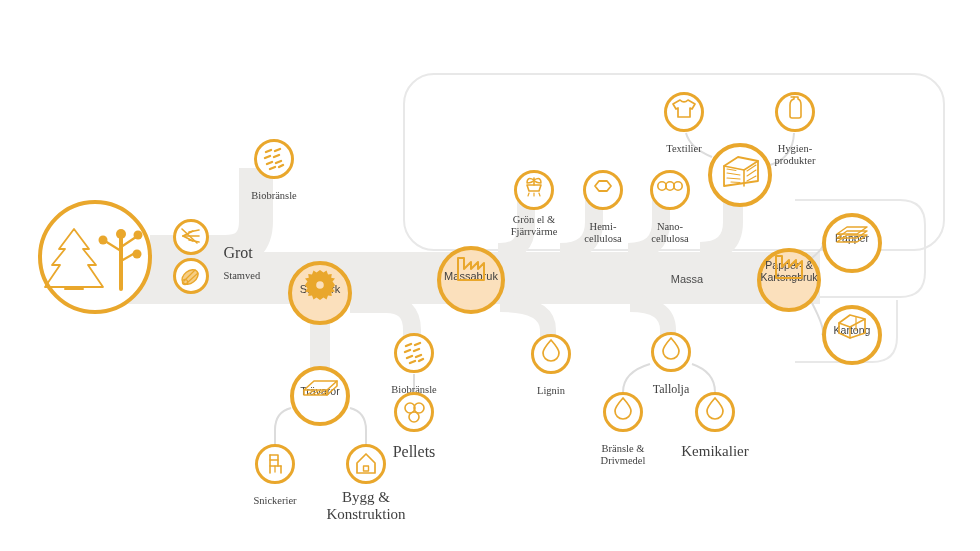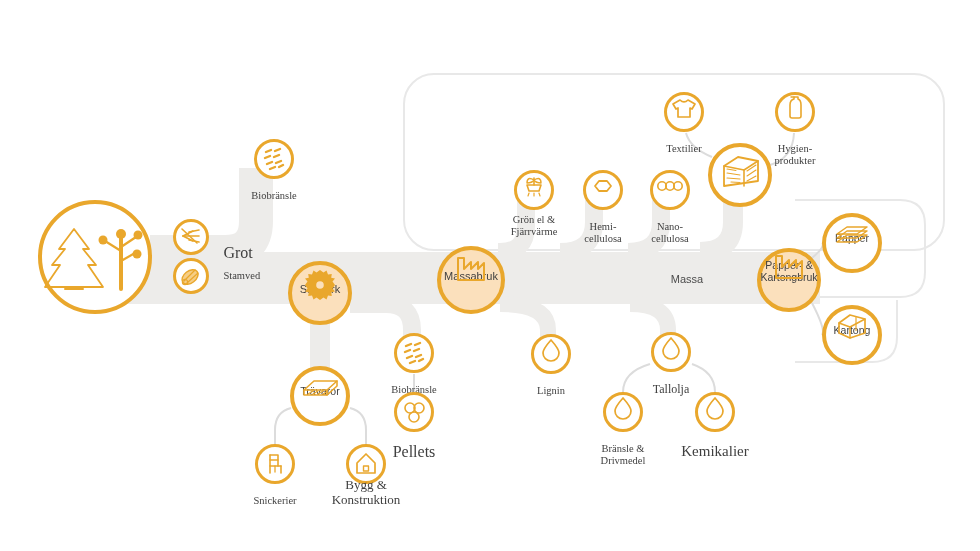--- a/index.html
+++ b/index.html
@@ -107,21 +107,21 @@
       <div class="node" style="left: 320px; top: 396px;">
         <div class="disc" style="width: 60px; height: 60px; border-width: 4px; border-color: rgb(233, 167, 44);"></div>
         <div class="label inside" style="font-size: 10.5px; color: rgb(63, 63, 63); top: 30.8px; transform: translate(-50%, -90%); width: 78px;">Trävaror</div>
       </div>
       <div class="node" style="left: 275px; top: 464px;">
         <div class="disc" style="width: 40px; height: 40px; border-width: 3.4px; border-color: rgb(233, 167, 44);"></div>
         <div class="label below" style="font-size: 10.5px; color: rgb(63, 63, 63); top: 50.8px; width: 110px;">Snickerier</div>
       </div>
       <div class="node" style="left: 366px; top: 464px;">
         <div class="disc" style="width: 40px; height: 40px; border-width: 3.4px; border-color: rgb(233, 167, 44);"></div>
-        <div class="label below" style="font-size: 13px; color: rgb(63, 63, 63); top: 34px; width: 110px;">Bygg &amp;
+        <div class="label below" style="font-size: 15px; color: rgb(63, 63, 63); top: 45px; width: 110px;">Bygg &amp;
 Konstruktion</div>
       </div>
       <div class="node" style="left: 414px; top: 353px;">
         <div class="disc" style="width: 40px; height: 40px; border-width: 3.4px; border-color: rgb(233, 167, 44);"></div>
         <div class="label below" style="font-size: 10.5px; color: rgb(63, 63, 63); top: 50.8px; width: 110px;">Biobränsle</div>
       </div>
       <div class="node" style="left: 414px; top: 412px;">
         <div class="disc" style="width: 40px; height: 40px; border-width: 3.4px; border-color: rgb(233, 167, 44);"></div>
         <div class="label below" style="font-size: 16px; color: rgb(63, 63, 63); top: 50.8px; width: 110px;">Pellets</div>
       </div>

